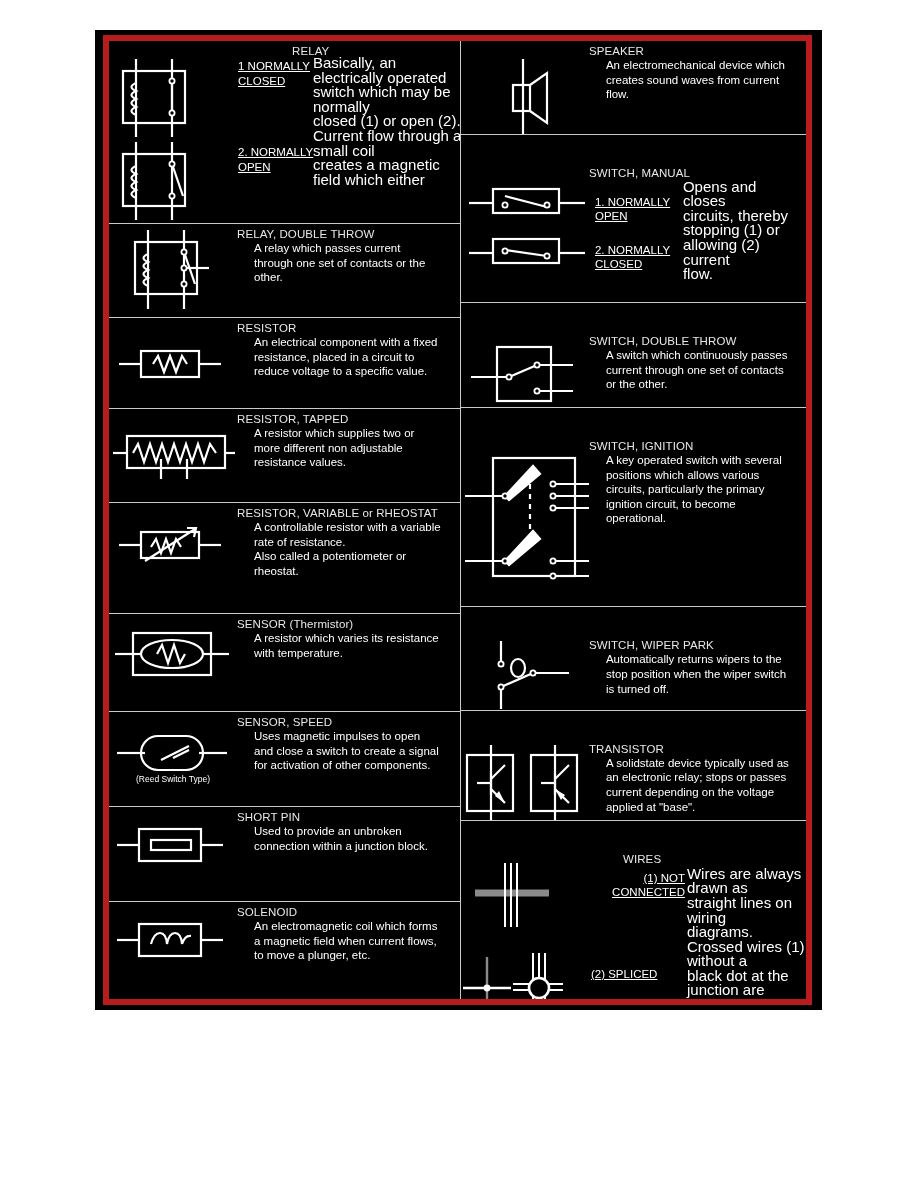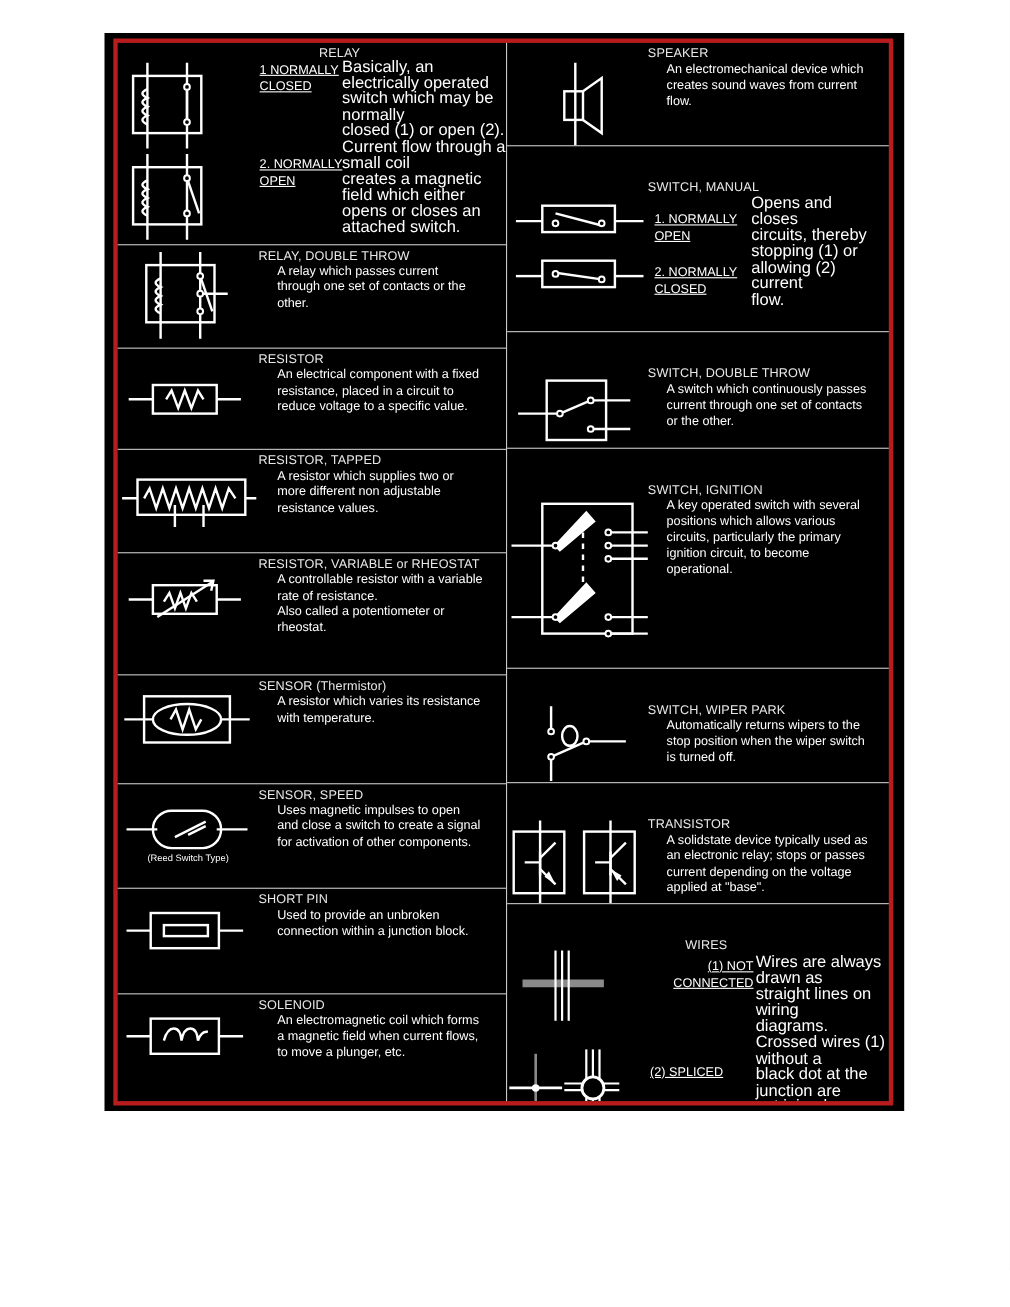--- a/index.html
+++ b/index.html
@@ -20,21 +20,21 @@
     position: absolute;
     left: 95px; top: 30px;
     width: 727px; height: 980px;
     background: #000000;
   }
   
   #table {
     position: absolute;
     left: 8px; top: 5px;
     width: 709px; height: 970px;
-    border: 4px solid #b91c1c;
+    border: 6px solid #b91c1c;
     display: flex;
     flex-direction: row;
   }
   .col {
     display: flex;
     flex-direction: column;
     height: 100%;
   }
   .col-left  { width: 357px; border-right: 1px solid #c9c9c9; }
   .col-right { width: 350px; gap: 28px; }
@@ -133,21 +133,20 @@
             <div class="lbl" style="left:1px;top:18px;width:72px">1  NORMALLY
 CLOSED</div>
             <div class="lbl" style="left:1px;top:104px;width:80px">2. NORMALLY
 OPEN</div>
             <div style="position:absolute;left:76px;top:15px;width:155px">
               <div class="mid">Basically, an electrically operated</div>
               <div class="mid">switch which may be normally</div>
               <div class="mid">closed (1) or open (2).</div>
               <div class="mid">Current flow through a small coil</div>
               <div class="mid">creates a magnetic field which either</div>
-              <div class="mid">opens or closes an attached switch.</div>
             </div>
           </div>
         </div>
 
         <div class="row" style="height:95px">
           <div class="sym">
             <svg width="128" height="95" viewBox="0 0 128 95">
               <g stroke="#fff" stroke-width="2.2" fill="none">
                 <rect x="26" y="18" width="62" height="52"></rect>
                 <line x1="39" y1="6" x2="39" y2="85"></line>

